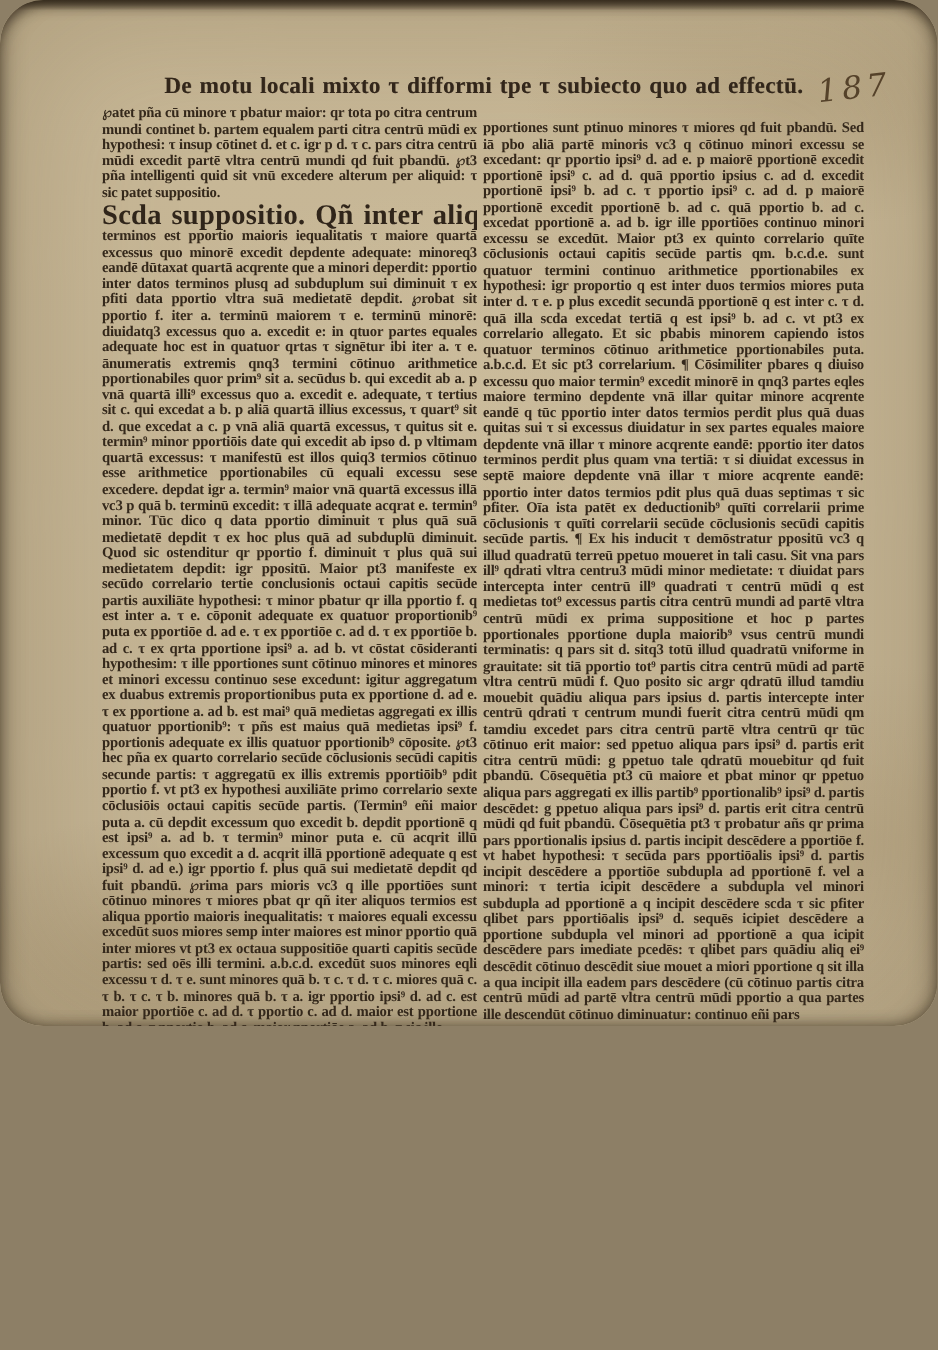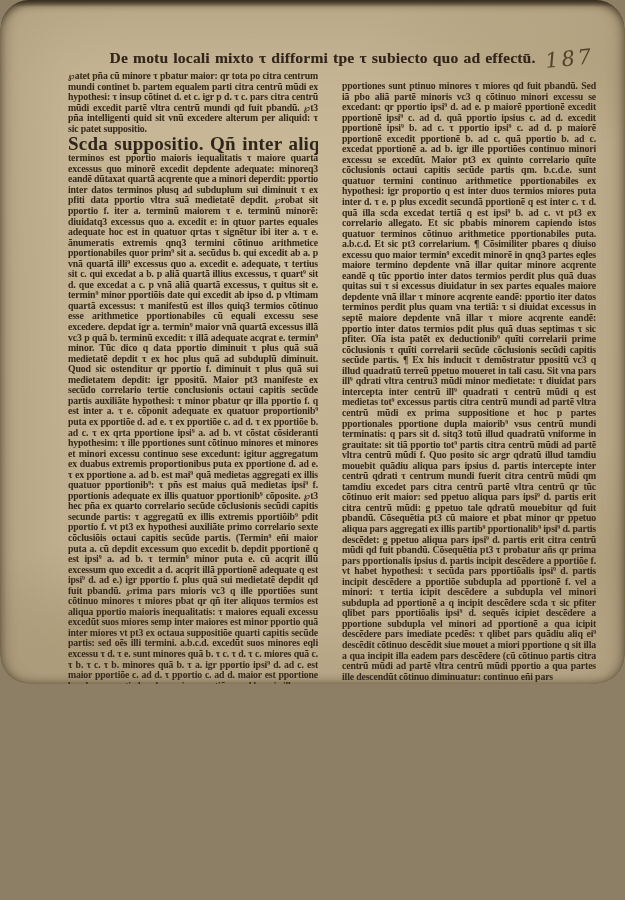--- a/index.html
+++ b/index.html
@@ -46,21 +46,21 @@
   .col{
     position:absolute;
     text-align:justify;
     font-size:9.8px;line-height:10.55px;
     font-weight:700;letter-spacing:-.15px;
     overflow:hidden;
     color:#34281b;
   }
   .col p{margin:0;}
   .col-left{top:71px;left:68px;width:250px;height:753px;}
-  .col-right{top:81px;left:342px;width:254px;height:760px;}
+  .col-right{top:81px;left:322px;width:254px;height:760px;}
   .section-heading{
     margin:2px 0 1px 0;
     font-size:19px;font-weight:700;
     letter-spacing:.2px;word-spacing:1.5px;
     line-height:16px;
     text-align:left;
     white-space:nowrap;
     color:#30251a;
   }
 </style>

